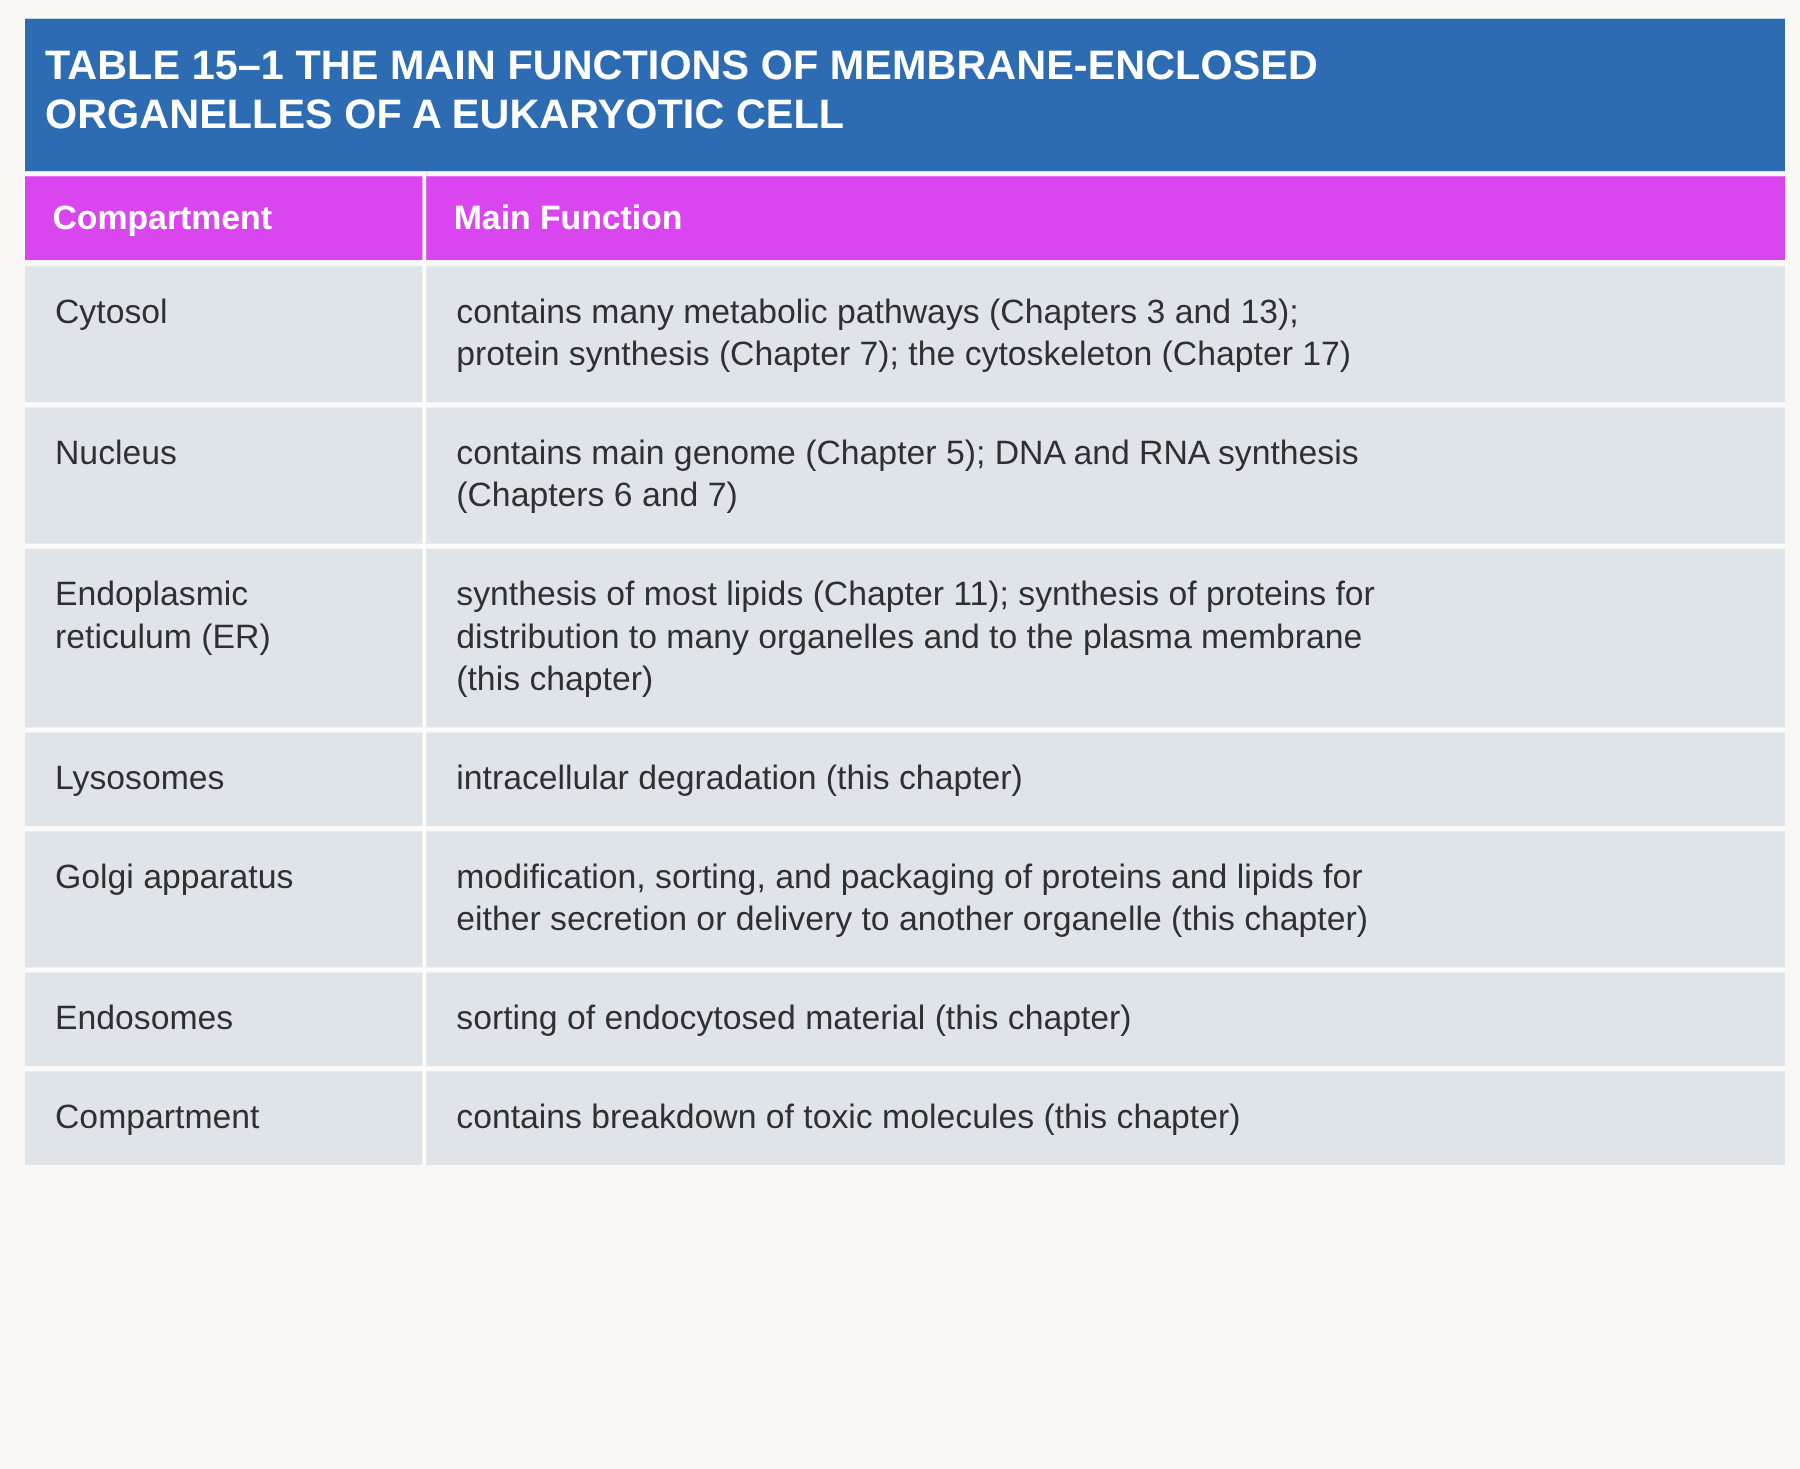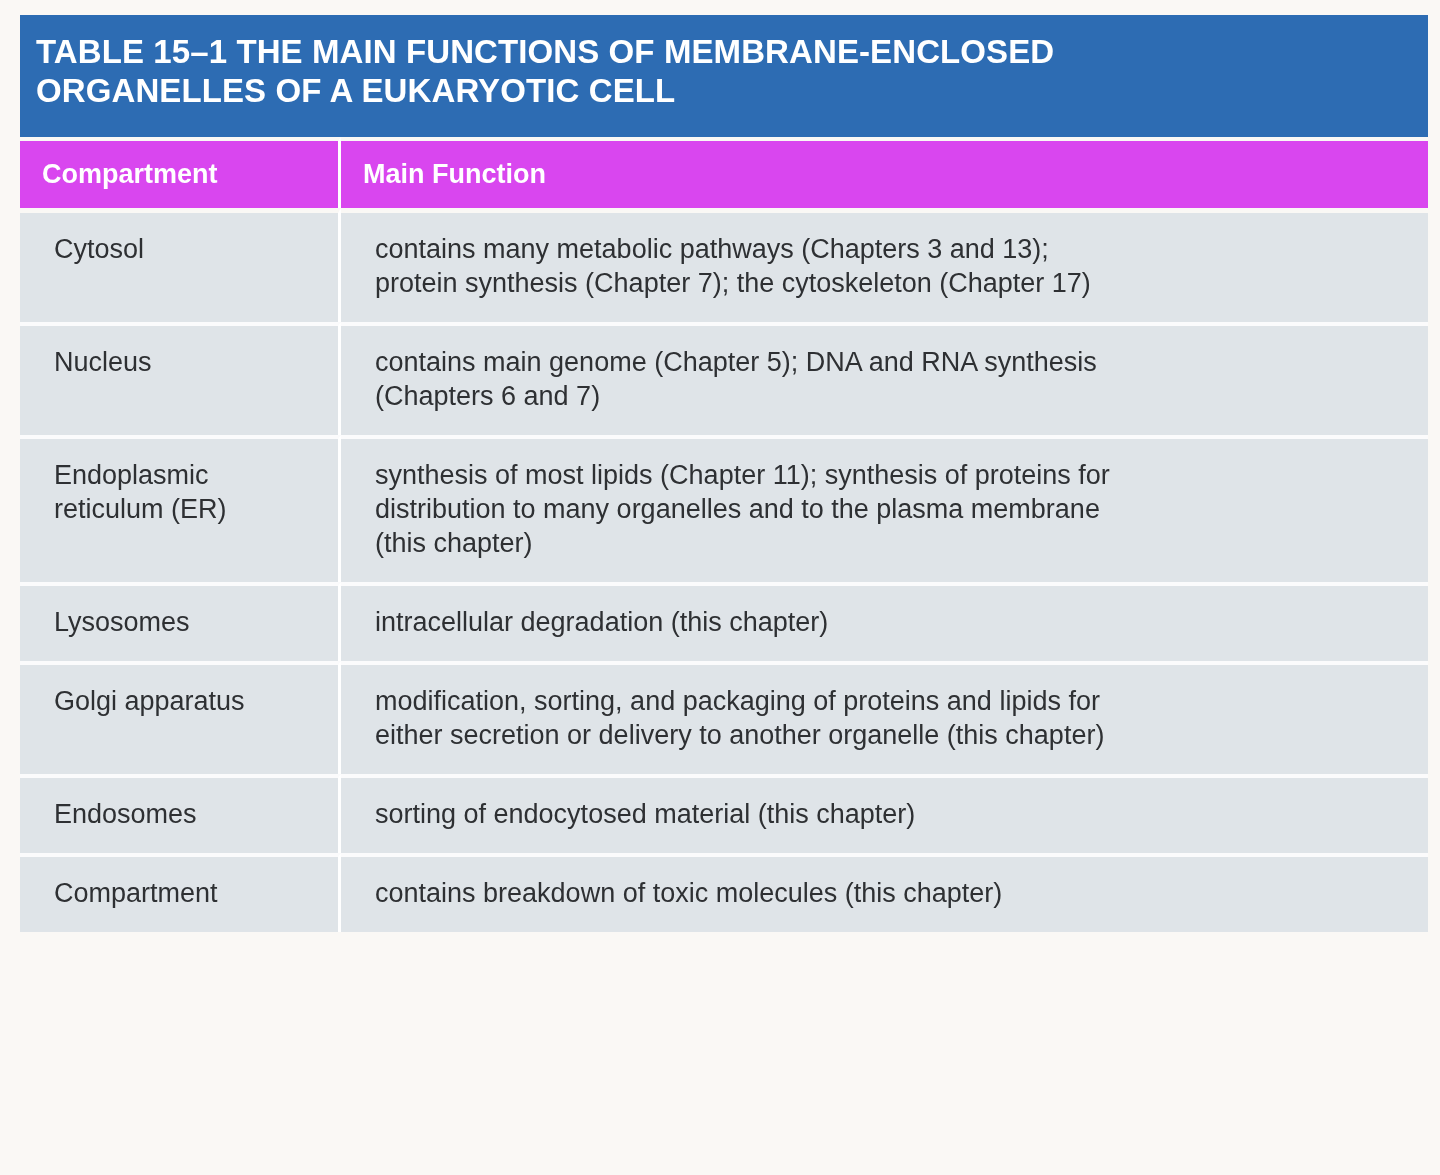--- a/index.html
+++ b/index.html
@@ -65,21 +65,21 @@
     border-right: 3px solid #ffffff;
   }
 
   
   .tbl tbody td {
     background: #dfe4e8;
     color: #2e3033;
     font-size: 27px;
     line-height: 1.26;
     vertical-align: top;
-    padding: 19px 22px 22px 34px;
+    padding: 19px 22px 22px 24px;
     border-top: 4px solid #fbfbfc;
   }
   .tbl tbody td.cell-compartment {
     border-right: 3px solid #ffffff;
     white-space: pre-line;
   }
   .tbl tbody td.cell-function {
     white-space: pre-line;
     padding-right: 16px;
   }

